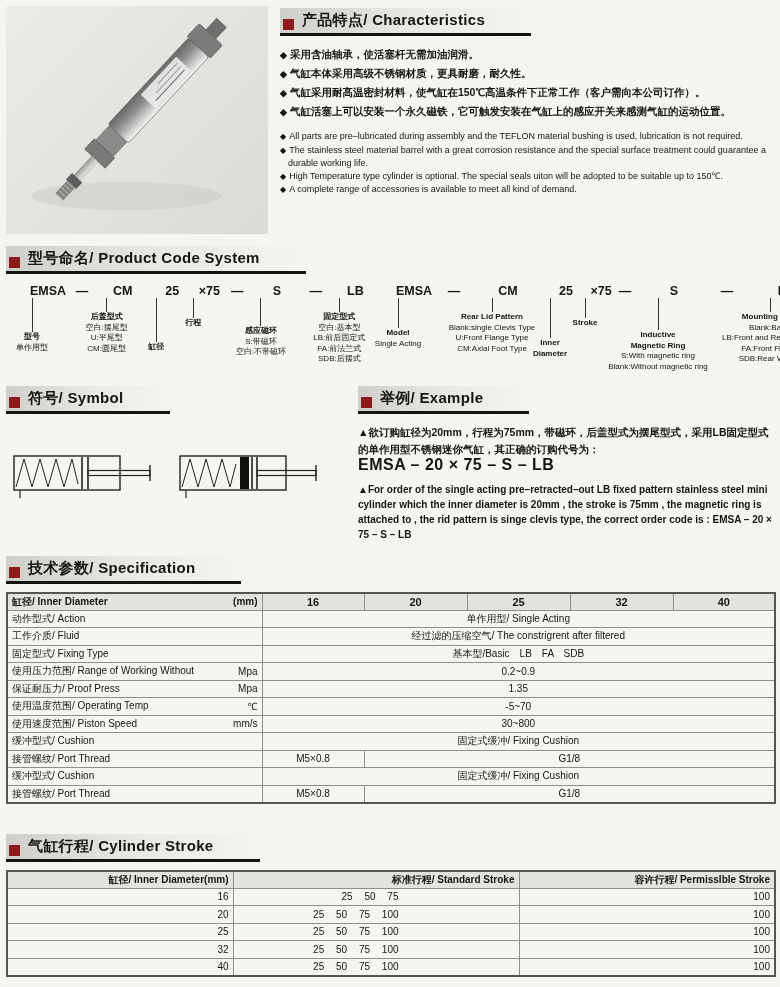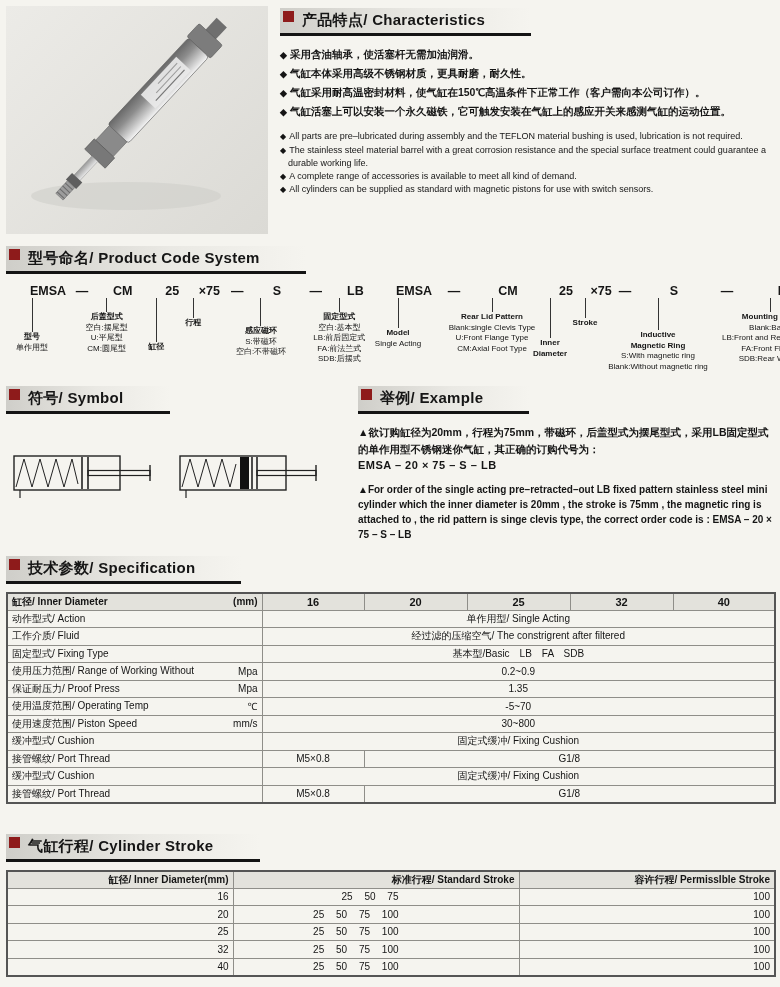--- a/index.html
+++ b/index.html
@@ -1,20 +1,20 @@
 <!DOCTYPE html>
 <html><head>
 <meta charset="utf-8">
 <style>
   * { margin:0; padding:0; box-sizing:border-box; }
   body { background:#e9e8e4; font-family:"Liberation Sans", sans-serif; color:#151515; }
   .page { width:780px; height:987px; background:#f5f4ef; padding:6px; overflow:hidden; }
 
   
-  .sec-header { display:inline-flex; align-items:flex-start; gap:8px;
+  .sec-header { display:inline-flex; align-items:flex-end; gap:8px;
     border-bottom:3px solid #141414; padding:3px 46px 3px 3px;
     background:linear-gradient(90deg,#cfcec9 0%,#eae9e4 55%,#f5f4ef 100%); }
   .sec-header .sq { width:11px; height:11px; background:#8e1b1b; flex:0 0 auto; }
   .sec-title { font-size:15px; font-weight:bold; letter-spacing:0.3px; white-space:nowrap; }
 
   
   .top-row { display:flex; gap:12px; }
   .photo { width:262px; height:228px; background:linear-gradient(135deg,#ecebe7,#dbdad5); flex:0 0 auto; }
   .chars { flex:1; padding-top:2px; }
   .cn-bullets { margin-top:9px; }
@@ -35,21 +35,21 @@
   .pc-line { width:1px; background:#333; }
   .pc-ann { font-size:8px; line-height:10.5px; text-align:center; white-space:nowrap; }
   .pc-ann.first { font-weight:bold; }
 
   
   .mid-row { display:flex; margin-top:14px; }
   .sym-col { width:352px; flex:0 0 auto; }
   .symbols { display:flex; gap:14px; margin-top:30px; padding-left:4px; }
   .ex-col { flex:1; }
   .ex-cn { font-size:10.5px; font-weight:600; line-height:16.5px; margin-top:10px; }
-  .ex-code { font-size:11px; font-weight:600; line-height:16.5px; letter-spacing:0.5px; }
+  .ex-code { font-size:16px; font-weight:600; line-height:16.5px; letter-spacing:0.5px; }
   .ex-en { font-size:10px; font-weight:600; line-height:15px; margin-top:8px; }
 
   
   table { border-collapse:collapse; width:768px; table-layout:fixed; }
   td { border:1px solid #8f8e89; padding:1px 4px; height:17.5px; font-size:10px; vertical-align:middle; }
   .spec-table, .stroke-table { border:2px solid #555; margin-top:8px; }
   tr.head td { background:#e3e2dc; font-weight:bold; }
   .lblwrap { display:flex; justify-content:space-between; align-items:center; }
   .unit { margin-left:0; }
   .valcell { text-align:center; }
@@ -109,22 +109,22 @@
       </div>
       <div class="cn-bullets">
         <div class="cn-bullet">采用含油轴承，使活塞杆无需加油润滑。</div>
         <div class="cn-bullet">气缸本体采用高级不锈钢材质，更具耐磨，耐久性。</div>
         <div class="cn-bullet">气缸采用耐高温密封材料，使气缸在150℃高温条件下正常工作（客户需向本公司订作）。</div>
         <div class="cn-bullet">气缸活塞上可以安装一个永久磁铁，它可触发安装在气缸上的感应开关来感测气缸的运动位置。</div>
       </div>
       <div class="en-bullets">
         <div class="en-bullet">All parts are pre–lubricated during assembly and the TEFLON material bushing is used, lubrication is not required.</div>
         <div class="en-bullet">The stainless steel material barrel with a great corrosion resistance and the special surface treatment could guarantee a durable working life.</div>
+        <div class="en-bullet">High Temperature type cylinder is optional. The special seals uiton will be adopted to be suitable up to 150℃.</div>
         <div class="en-bullet">A complete range of accessories is available to meet all kind of demand.</div>
-        <div class="en-bullet">All cylinders can be supplied as standard with magnetic pistons for use with switch sensors.</div>
       </div>
     </div>
   </div>
 
   <div>
     <div class="sec-header pc-header">
       <span class="sq"></span>
       <span class="sec-title">型号命名/ Product Code System</span>
     </div>
 

